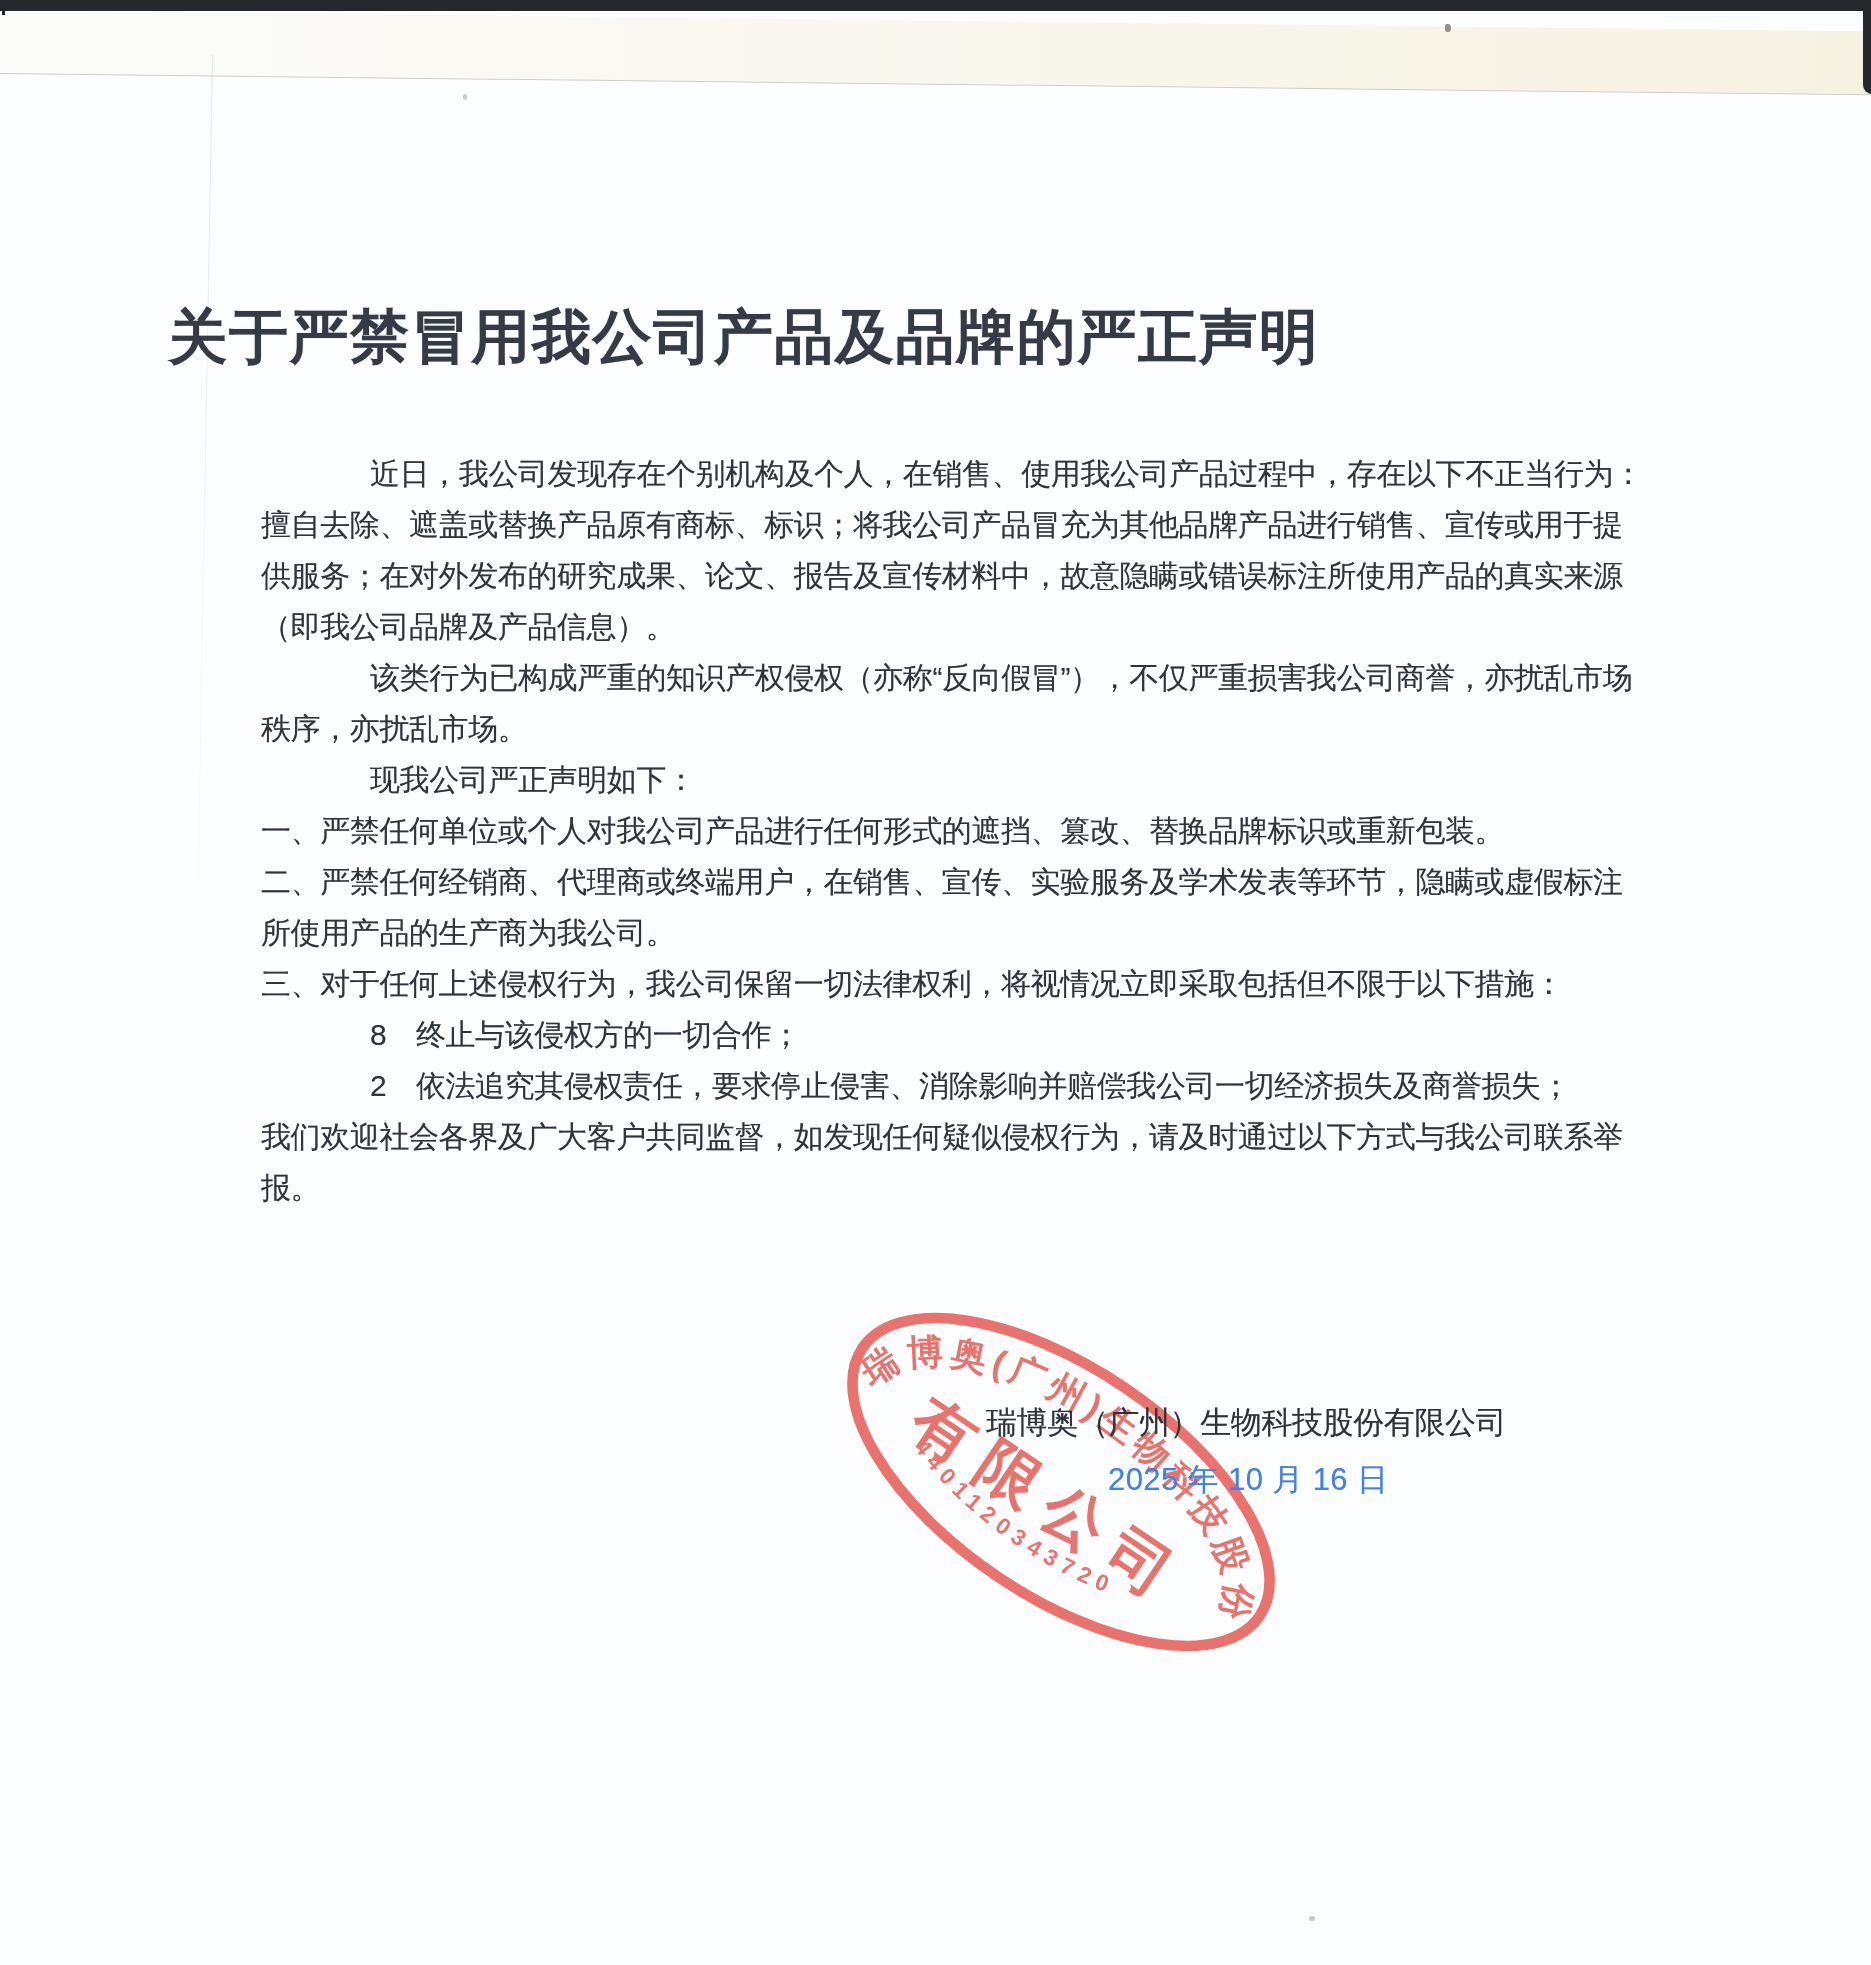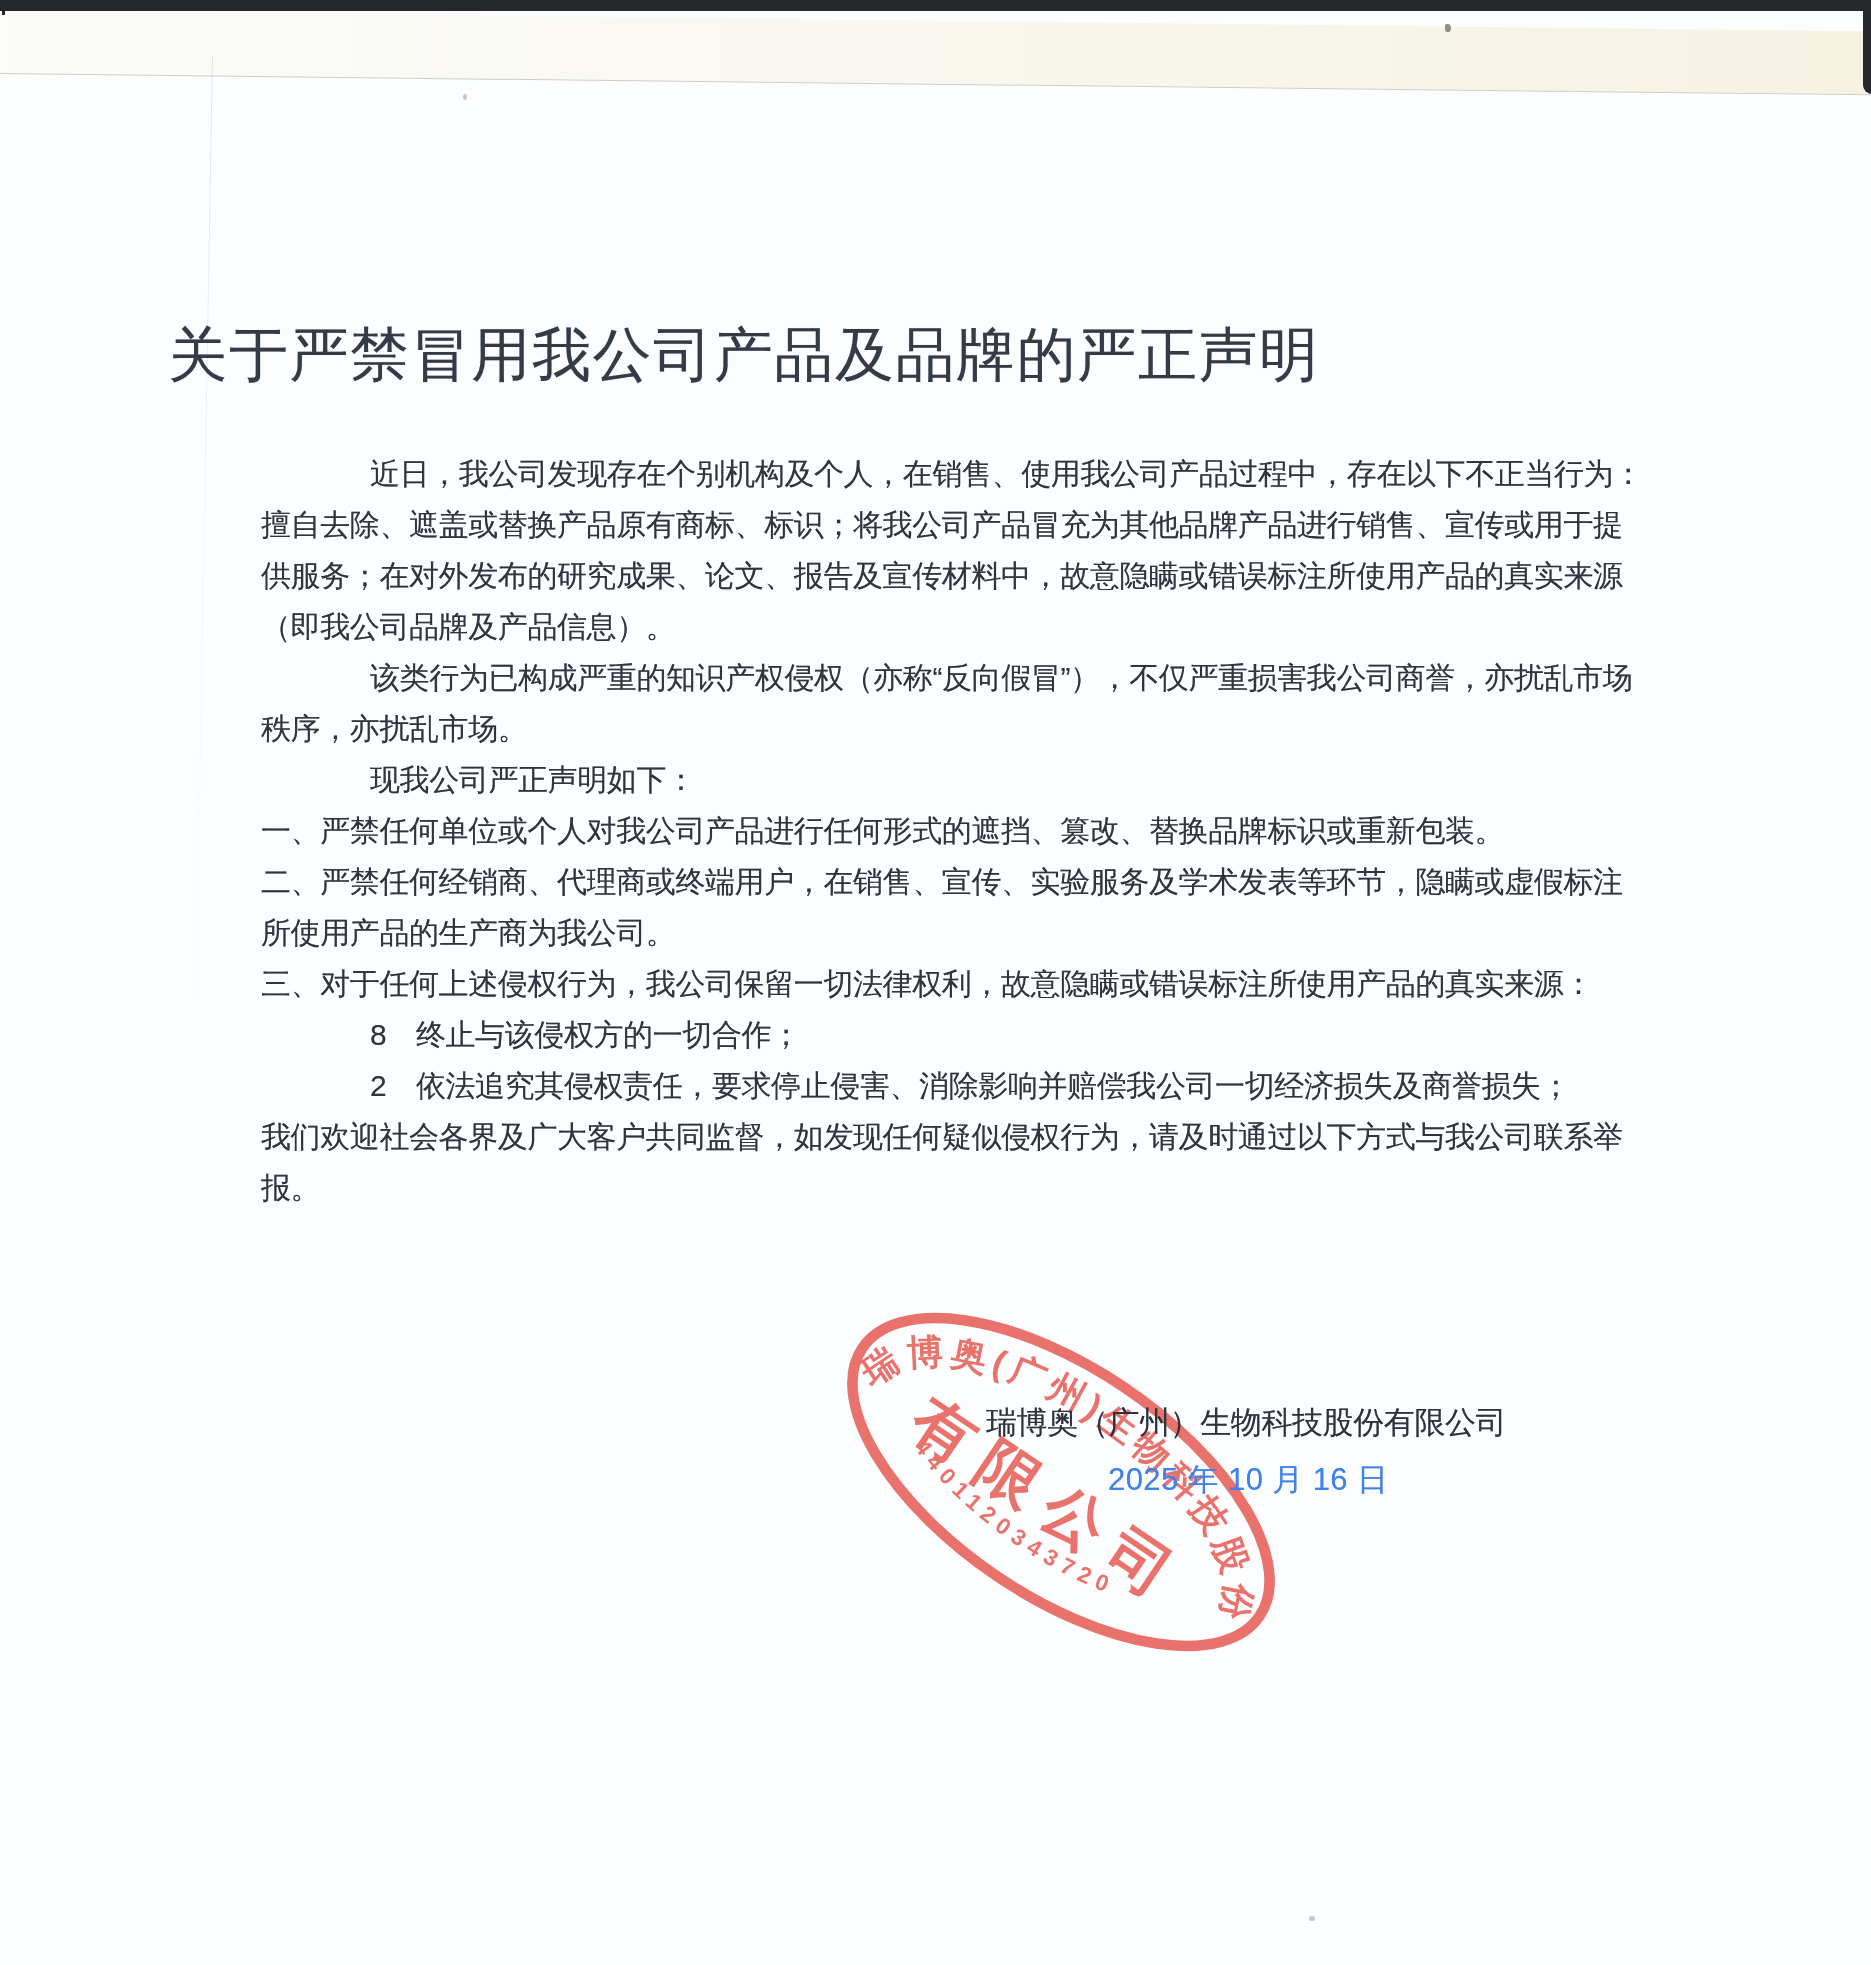--- a/index.html
+++ b/index.html
@@ -33,23 +33,23 @@
     background:linear-gradient(to bottom, rgba(170,190,215,0.35), rgba(190,205,225,0.12) 60%, rgba(190,205,225,0));
     transform:rotate(1.0deg);transform-origin:top left;
   }
   .speck{position:absolute;border-radius:50%;}
   .speck.s1{left:1445px;top:23.6px;width:6.3px;height:8.6px;background:#7d7468;opacity:.8;border-radius:30% 70% 60% 40%;}
   .speck.s2{left:1309px;top:1916px;width:5.5px;height:4.7px;background:#9aa0a8;opacity:.55;}
   .speck.s4{left:463px;top:94px;width:3.9px;height:6.3px;background:#9b958c;opacity:.5;}
 
   
   .title{
-    position:absolute;left:0;top:316px;width:1488px;margin:0;
+    position:absolute;left:0;top:298px;width:1488px;margin:0;
     text-align:center;
-    font-size:59px;font-weight:normal;letter-spacing:1.6px;
+    font-size:59px;font-weight:bold;letter-spacing:1.6px;
     color:#353b46;
     text-shadow:0 0 0.8px rgba(55,65,88,.4);
   }
   .doc-body{
     position:absolute;left:261px;top:448px;width:1360px;
     color:#30353d;
     text-shadow:0 0 0.6px rgba(50,60,80,.45);
   }
   .bl{
     height:51px;line-height:51px;
@@ -102,21 +102,21 @@
     <div class="bl ind">近日，我公司发现存在个别机构及个人，在销售、使用我公司产品过程中，存在以下不正当行为：</div>
     <div class="bl">擅自去除、遮盖或替换产品原有商标、标识；将我公司产品冒充为其他品牌产品进行销售、宣传或用于提</div>
     <div class="bl">供服务；在对外发布的研究成果、论文、报告及宣传材料中，故意隐瞒或错误标注所使用产品的真实来源</div>
     <div class="bl">（即我公司品牌及产品信息）。</div>
     <div class="bl ind">该类行为已构成严重的知识产权侵权（亦称“反向假冒”），不仅严重损害我公司商誉，亦扰乱市场</div>
     <div class="bl">秩序，亦扰乱市场。</div>
     <div class="bl ind">现我公司严正声明如下：</div>
     <div class="bl">一、严禁任何单位或个人对我公司产品进行任何形式的遮挡、篡改、替换品牌标识或重新包装。</div>
     <div class="bl">二、严禁任何经销商、代理商或终端用户，在销售、宣传、实验服务及学术发表等环节，隐瞒或虚假标注</div>
     <div class="bl">所使用产品的生产商为我公司。</div>
-    <div class="bl">三、对于任何上述侵权行为，我公司保留一切法律权利，故意隐瞒或错误标注所使用产品的真实来源：</div>
+    <div class="bl">三、对于任何上述侵权行为，我公司保留一切法律权利，将视情况立即采取包括但不限于以下措施：</div>
     <div class="bl ind">8　终止与该侵权方的一切合作；</div>
     <div class="bl ind">2　依法追究其侵权责任，要求停止侵害、消除影响并赔偿我公司一切经济损失及商誉损失；</div>
     <div class="bl">我们欢迎社会各界及广大客户共同监督，如发现任何疑似侵权行为，请及时通过以下方式与我公司联系举</div>
     <div class="bl">报。</div>
   </div>
 
   <div class="sig-company">瑞博奥（广州）生物科技股份有限公司</div>
   <div class="sig-date">2025 年 10 月 16 日</div>
 
   <svg class="seal" viewBox="0 0 1400 1100" xmlns="http://www.w3.org/2000/svg">

